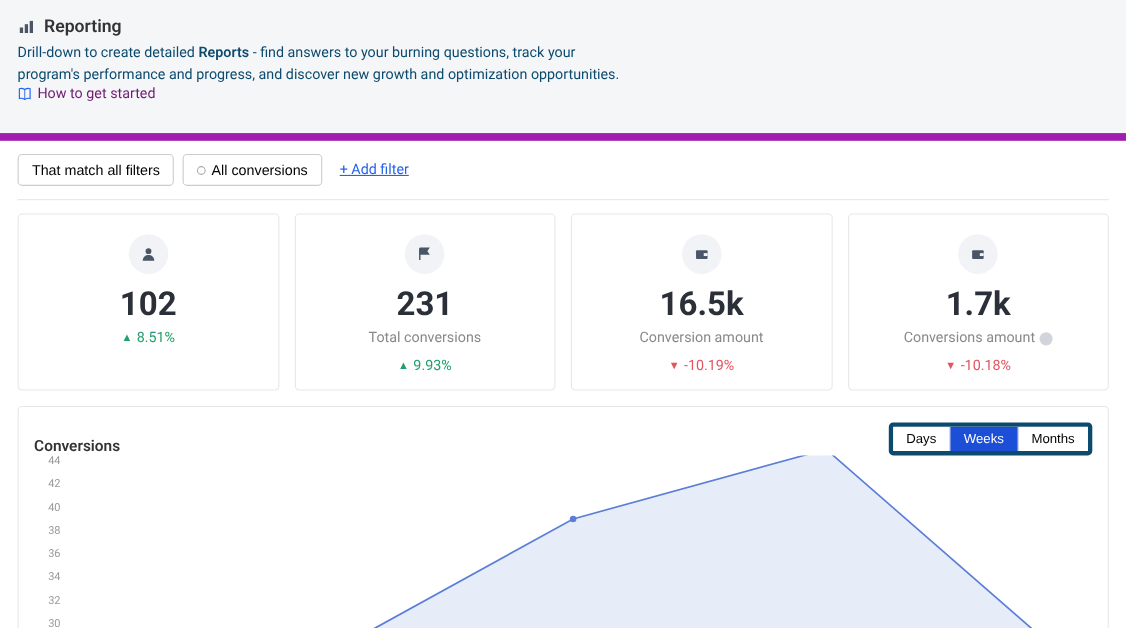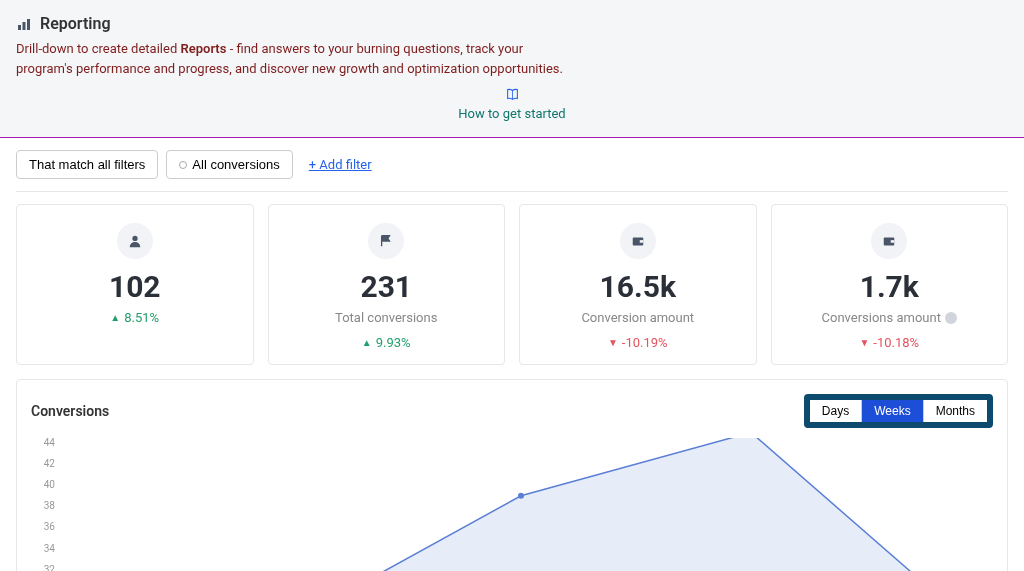--- a/index.html
+++ b/index.html
@@ -1,40 +1,40 @@
 <!DOCTYPE html>
 <html><head>
 <meta charset="utf-8">
 <style>
   * { box-sizing: border-box; margin: 0; padding: 0; }
   body { font-family: -apple-system, BlinkMacSystemFont, "Segoe UI", Roboto, sans-serif; background: #fff; color: #333; width: 1024px; }
-  .header { background: #f5f6f8; padding: 14px 16px 16px; border-bottom: 1px solid #a21caf; }
+  .header { background: #f5f6f8; padding: 14px 16px 28px; border-bottom: 7px solid #a21caf; }
   .header-title { display: flex; align-items: center; gap: 8px; font-size: 16px; font-weight: 600; color: #333; margin-bottom: 6px; }
-  .header-desc { font-size: 13px; color: #7f1d1d; line-height: 1.5; max-width: 560px; }
+  .header-desc { font-size: 13px; color: #0c4a6e; line-height: 1.5; max-width: 560px; }
   .header-desc strong { font-weight: 600; }
-  .help-link { display: flex; align-items: center; gap: 5px; font-size: 13px; color: #0f766e; margin-top: 10px; cursor: pointer; flex-direction: column; }
+  .help-link { display: flex; align-items: center; gap: 5px; font-size: 13px; color: #701a75; margin-top: 0; cursor: pointer; }
   .filters { padding: 12px 16px; display: flex; align-items: center; gap: 8px; }
   .filter-btn { border: 1px solid #ccc; background: #fff; padding: 6px 12px; font-size: 13px; border-radius: 4px; cursor: pointer; display: flex; align-items: center; gap: 5px; }
   .filter-btn .circle { width: 8px; height: 8px; border: 1px solid #aaa; border-radius: 50%; }
   .add-filter { color: #2563eb; font-size: 13px; cursor: pointer; padding: 6px 8px; text-decoration: underline; }
   .divider { height: 1px; background: #e5e7eb; margin: 0 16px 12px; }
   .cards { display: flex; gap: 14px; padding: 0 16px 14px; }
   .card { flex: 1; border: 1px solid #e5e7eb; border-radius: 4px; padding: 18px 12px 14px; text-align: center; }
   .card-icon { width: 36px; height: 36px; border-radius: 50%; background: #f1f3f6; margin: 0 auto 10px; display: flex; align-items: center; justify-content: center; color: #4a5568; }
   .card-metric { font-size: 30px; font-weight: 700; color: #2a2f38; margin-bottom: 6px; }
   .card-label { font-size: 13px; color: #888; margin-bottom: 10px; display: flex; align-items: center; justify-content: center; gap: 4px; }
   .info-icon { width: 12px; height: 12px; border-radius: 50%; background: #d1d5db; display: inline-block; }
   .card-change { font-size: 13px; display: flex; align-items: center; justify-content: center; gap: 4px; }
   .up { color: #22a06b; }
   .down { color: #e5535f; }
   .arrow { font-size: 10px; }
   .chart-card { margin: 0 16px 16px; border: 1px solid #e5e7eb; border-radius: 4px; padding: 14px; }
-  .chart-header { display: flex; justify-content: space-between; align-items: center; margin-bottom: 10px; }
+  .chart-header { display: flex; justify-content: space-between; align-items: flex-end; }
   .chart-title { font-size: 14px; font-weight: 600; color: #333; }
-  .range-switch { display: flex; border: 6px solid #0c4a6e; border-radius: 4px; overflow: hidden; }
+  .range-switch { display: flex; border: 4px solid #0c4a6e; border-radius: 4px; overflow: hidden; }
   .range-btn { padding: 4px 12px; font-size: 12px; background: #fff; border: none; cursor: pointer; border-right: 1px solid #ccc; }
   .range-btn:last-child { border-right: none; }
   .range-btn.active { background: #1d4ed8; color: #fff; }
   .chart-area { position: relative; height: 220px; }
   svg { display: block; }
 </style>
 </head>
 <body>
 
 <div class="header">

